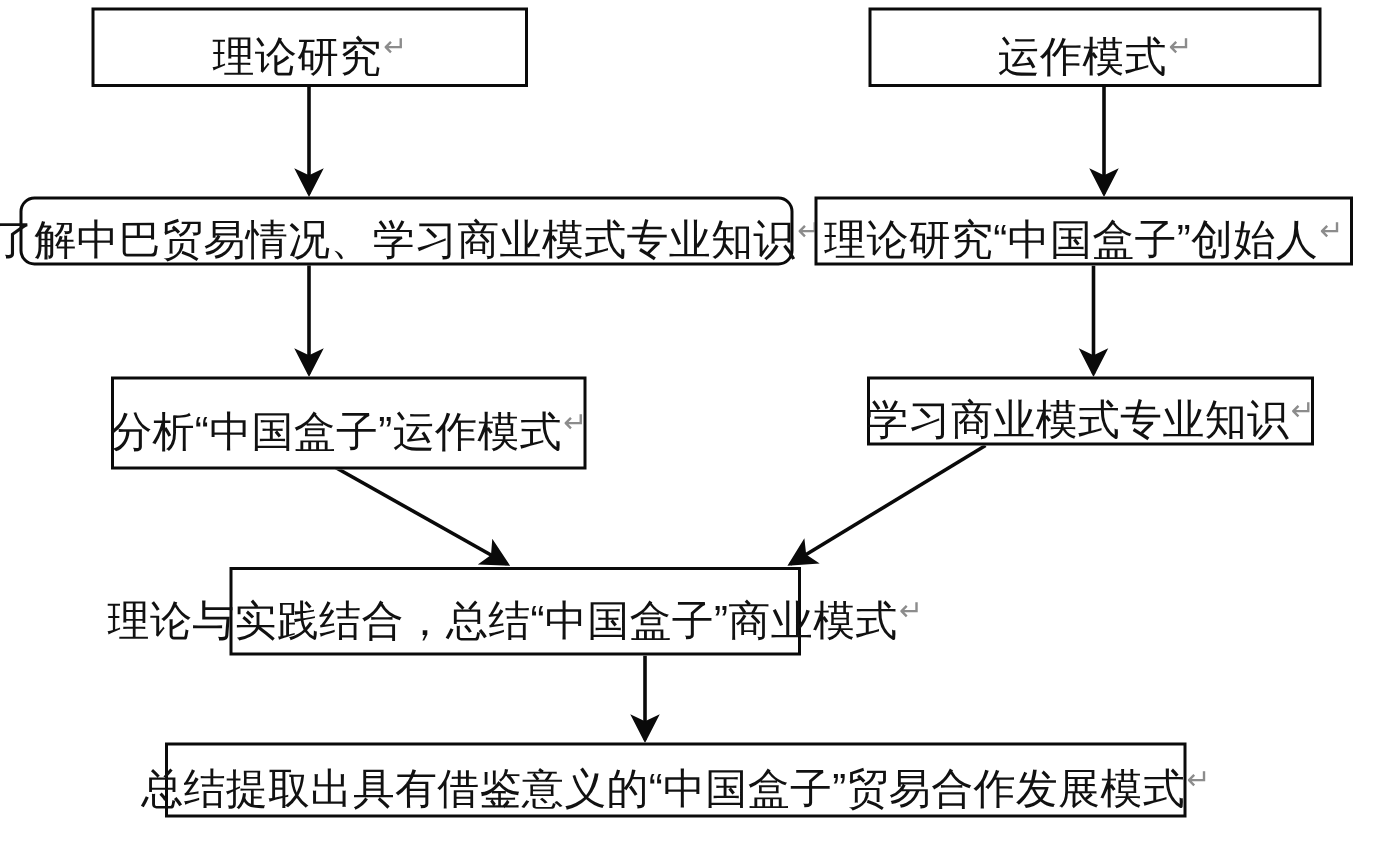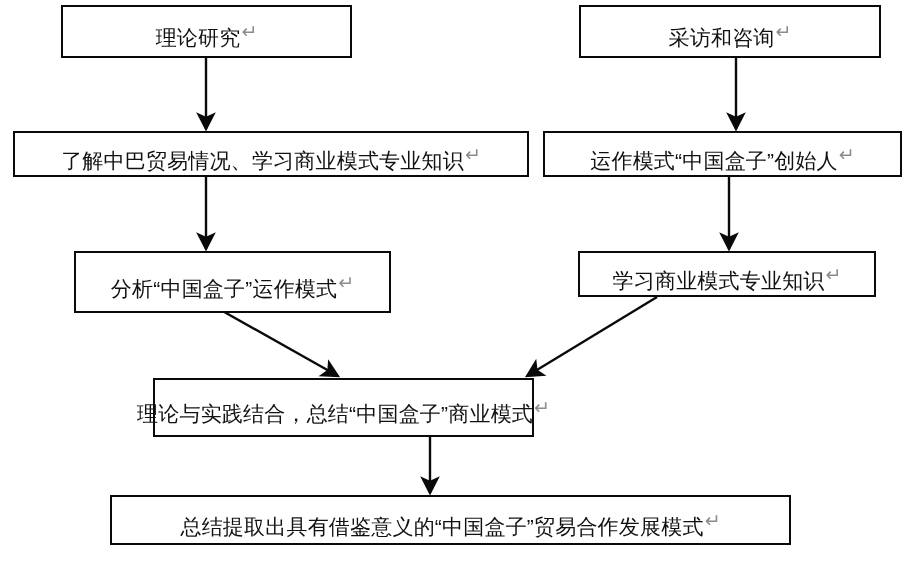--- a/index.html
+++ b/index.html
@@ -24,21 +24,21 @@
     border: 2px solid #0a0a0a;
     background: #ffffff;
     display: flex;
     align-items: center;
     justify-content: center;
     color: #111111;
     white-space: nowrap;
     z-index: 2;
   }
   .node .label {
-    font-size: 21px;
+    font-size: 28px;
     line-height: 1;
     letter-spacing: 0.2px;
     margin-top: 12px;
   }
   .node .pilcrow {
     color: #8c8c8c;
     font-size: 19px;
     margin-left: 1px;
     line-height: 1;
   }
@@ -72,31 +72,31 @@
         <line x1="430" y1="437" x2="430" y2="493" marker-end="url(#arrowhead)"></line>
       </g>
   </svg>
 
   <div class="node" style="left: 61px; top: 5px; width: 291px; height: 53px;">
     <span class="label">理论研究</span>
       <span class="pilcrow">↵</span>
   </div>
 
   <div class="node" style="left: 579px; top: 5px; width: 302px; height: 53px;">
-    <span class="label">采访和咨询</span>
+    <span class="label">运作模式</span>
       <span class="pilcrow">↵</span>
   </div>
 
-  <div class="node" style="left: 13px; top: 131px; width: 516px; height: 46px;">
+  <div class="node" style="left: 13px; top: 131px; width: 516px; height: 46px; border-radius: 10px;">
     <span class="label">了解中巴贸易情况、学习商业模式专业知识</span>
       <span class="pilcrow">↵</span>
   </div>
 
   <div class="node" style="left: 543px; top: 131px; width: 359px; height: 46px;">
-    <span class="label">运作模式“中国盒子”创始人</span>
+    <span class="label">理论研究“中国盒子”创始人</span>
       <span class="pilcrow">↵</span>
   </div>
 
   <div class="node" style="left: 74px; top: 251px; width: 317px; height: 62px;">
     <span class="label">分析“中国盒子”运作模式</span>
       <span class="pilcrow">↵</span>
   </div>
 
   <div class="node" style="left: 578px; top: 251px; width: 298px; height: 46px;">
     <span class="label">学习商业模式专业知识</span>

